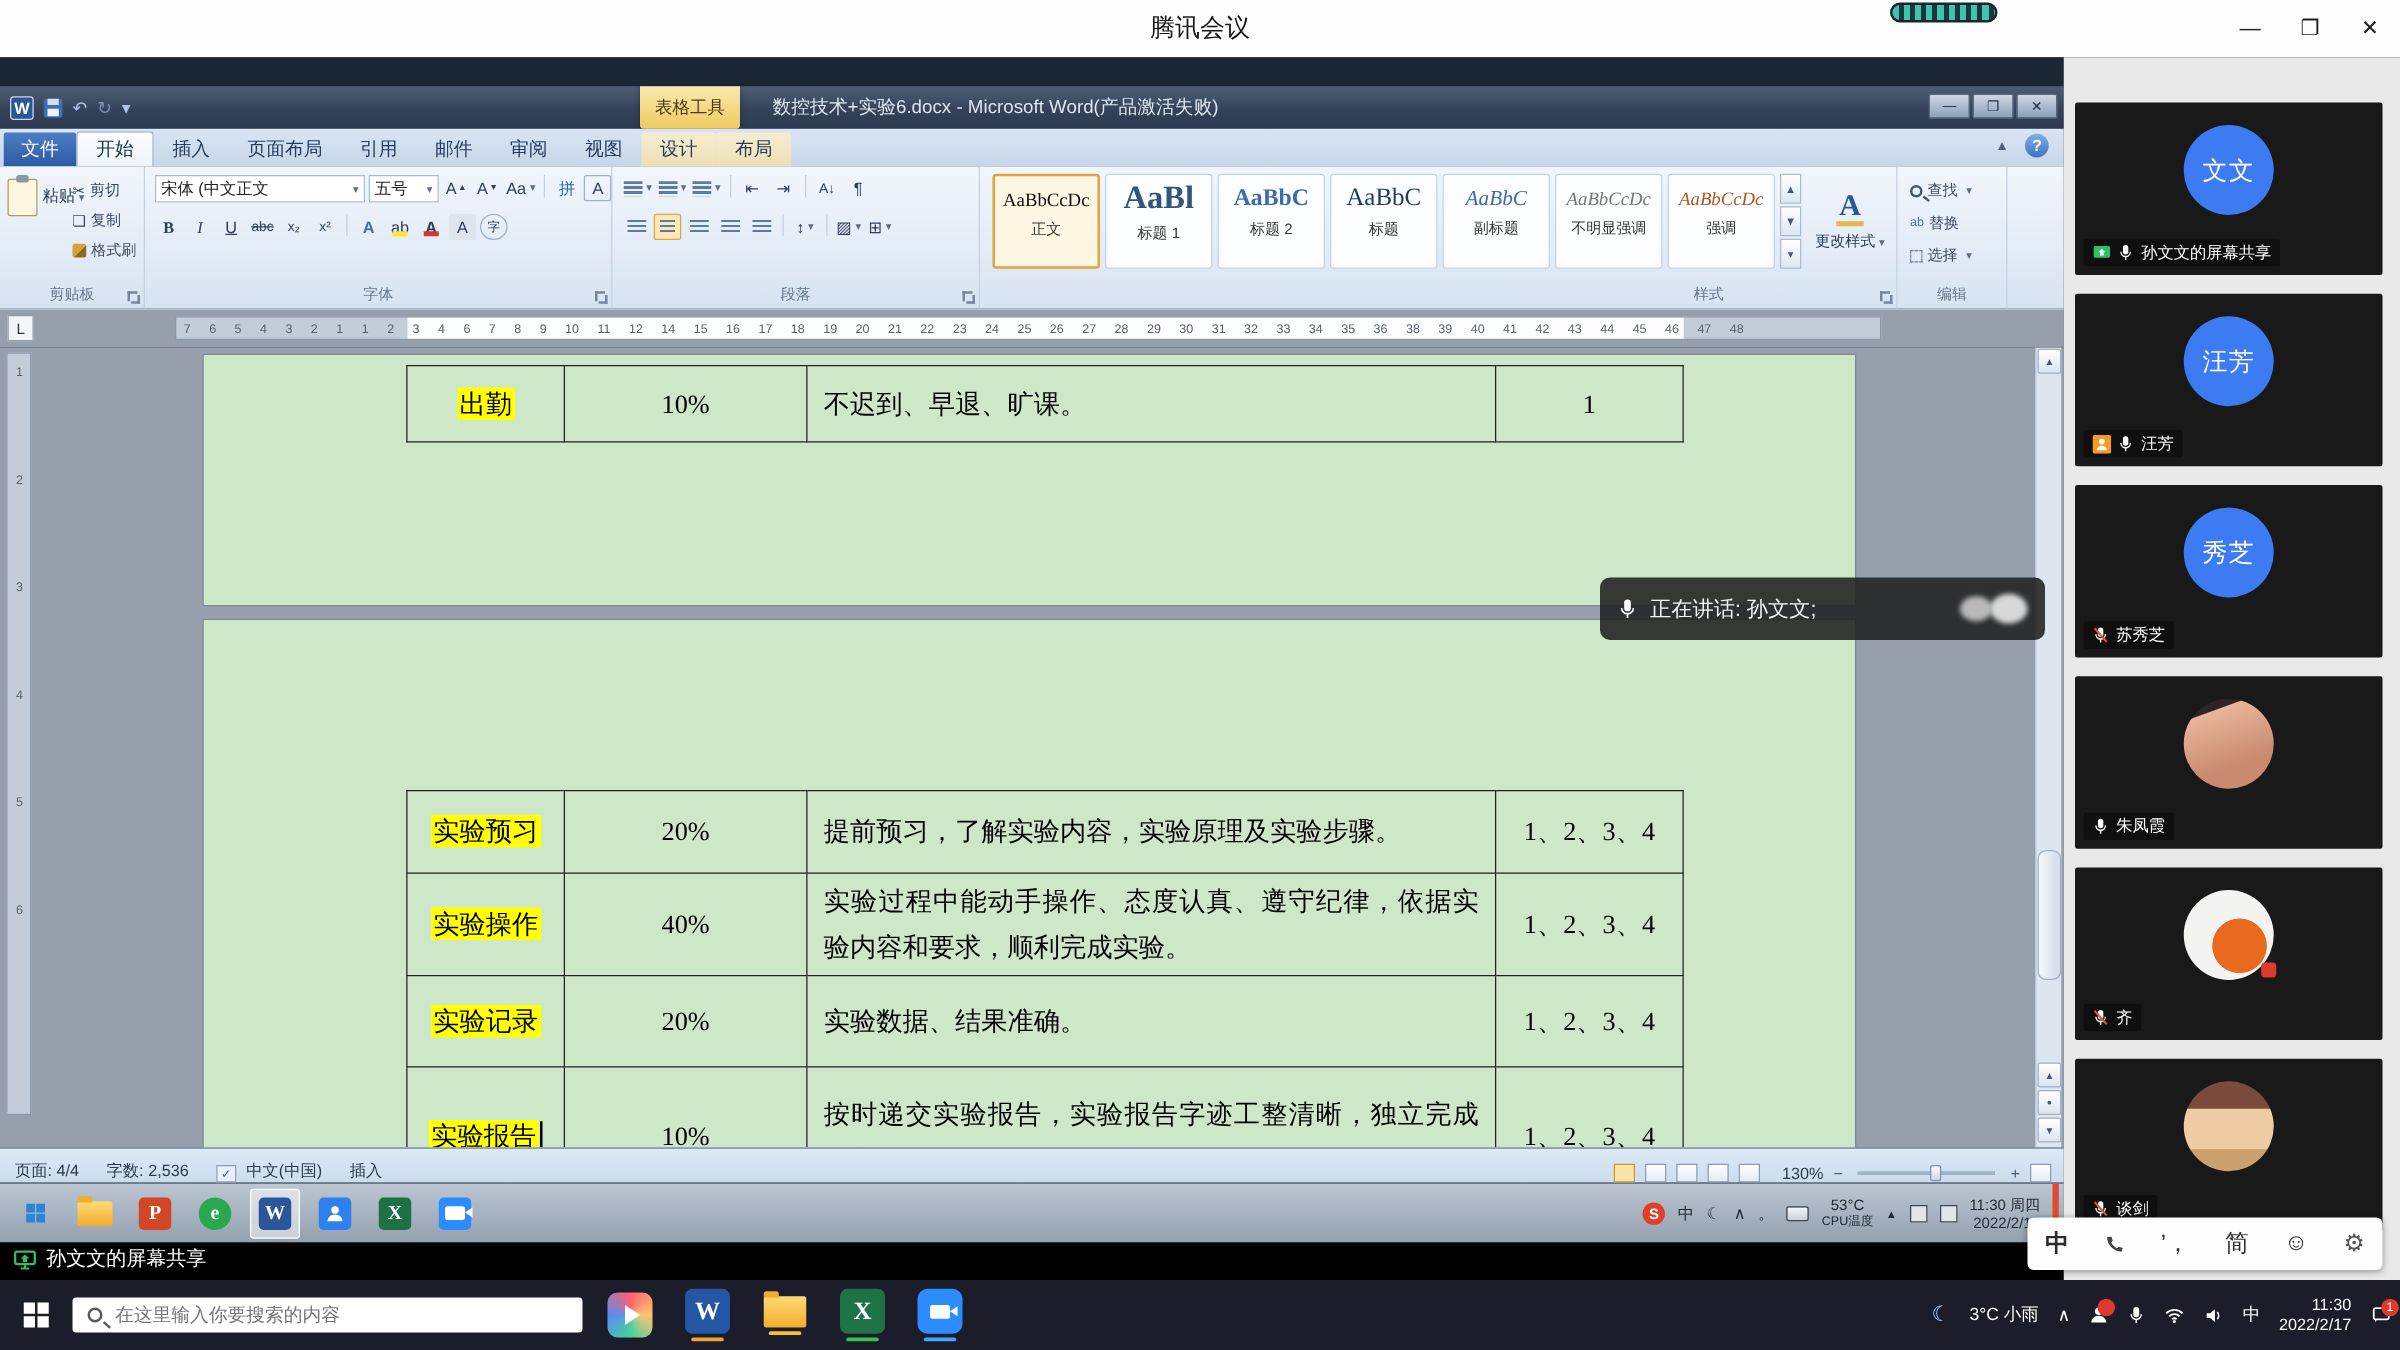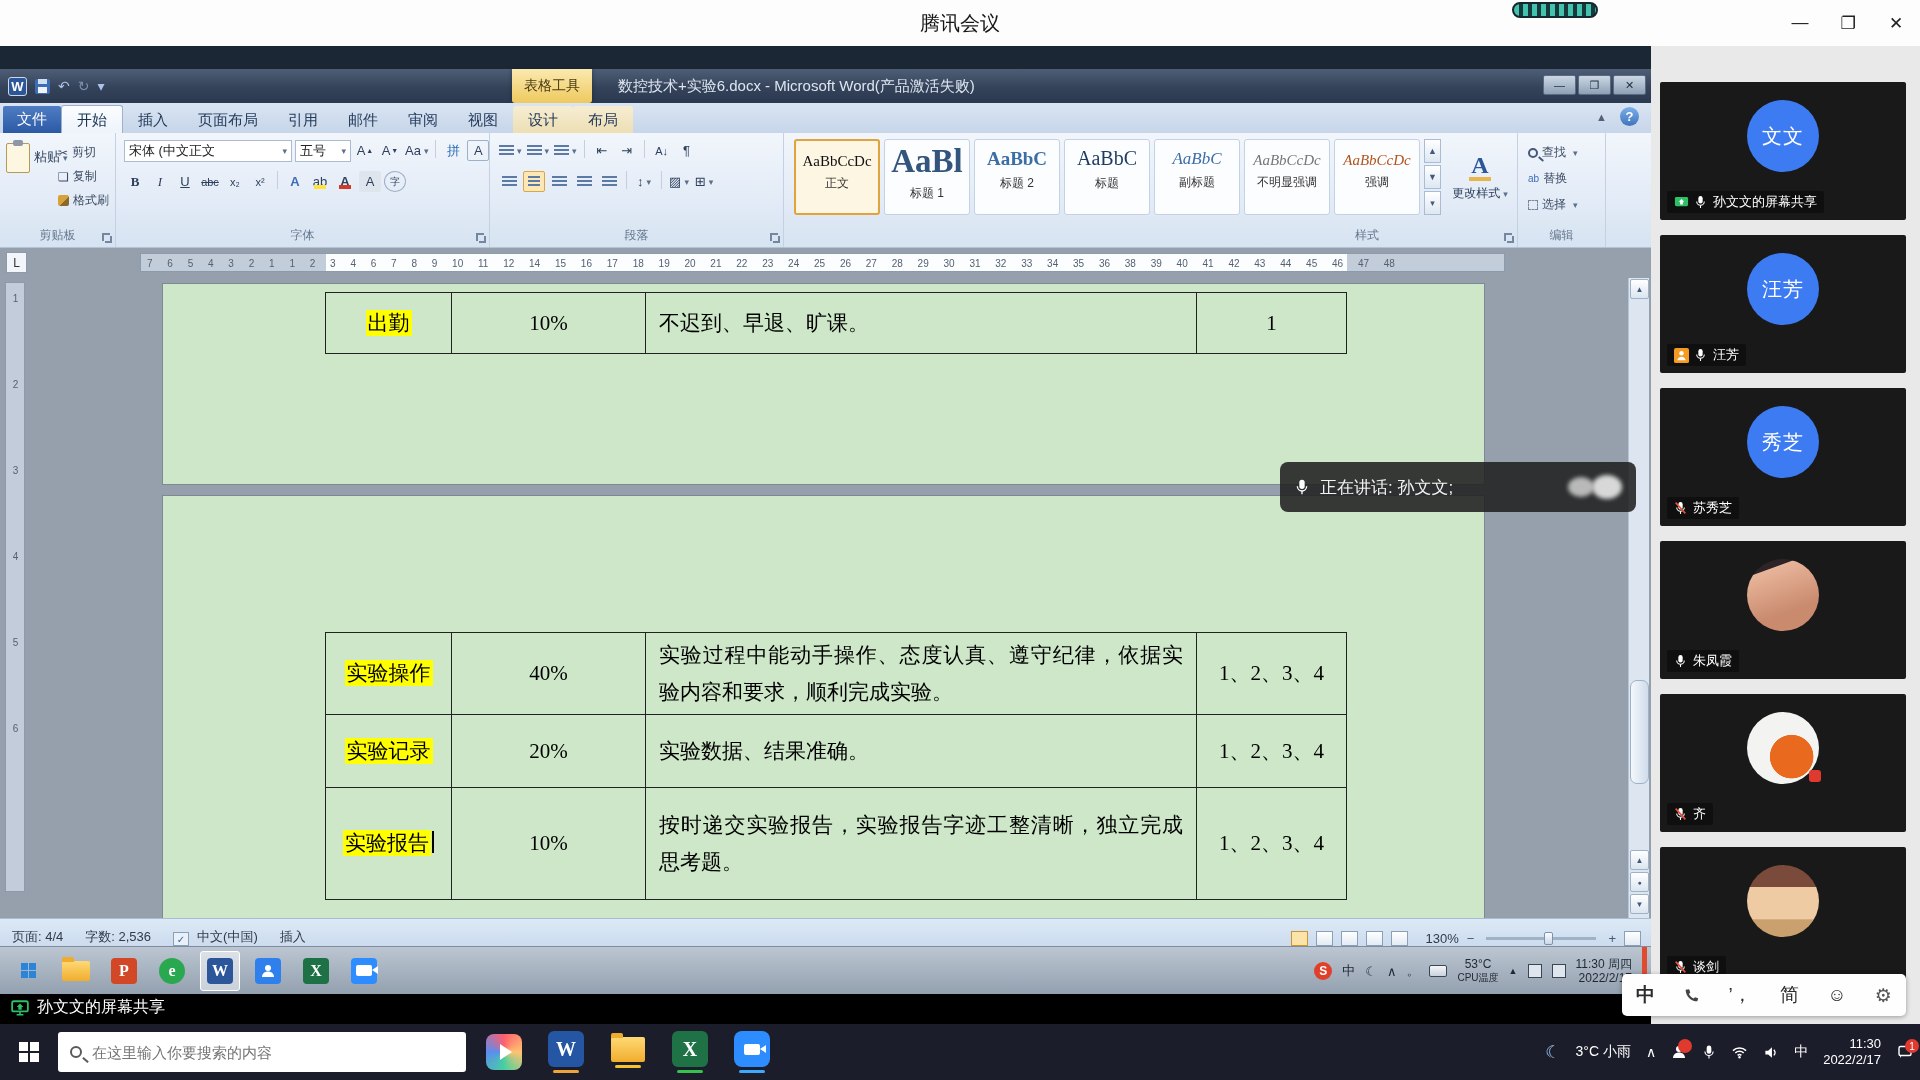--- a/index.html
+++ b/index.html
@@ -71,21 +71,21 @@
 .vsep{width:1px;height:18px;background:#c2cfde;margin:0 3px}
 .tiny{font-size:7px;margin-left:1px}
 .cbar{position:absolute;left:4px;bottom:2px;right:4px;height:4px}
 .ic-lines{width:15px;height:12px;background:repeating-linear-gradient(#5b7ba6 0 2px,transparent 2px 4px)}
 .ic-lines.c{width:12px}
 .stcell{position:absolute;top:6px;width:86px;height:76px;background:#fcfdff;border:1px solid #c3d2e4;border-radius:3px;
   text-align:center;overflow:hidden}
 .stcell.sel{border:2px solid #e0a33e;background:#fdf6e3}
 .prev{display:block;margin-top:12px;font-family:"Liberation Serif","DejaVu Serif",serif;font-size:15px;color:#111;white-space:nowrap}
 .stnm{display:block;margin-top:5px;font-size:12px;color:#333;white-space:nowrap}
-.prev.h1{font-size:33px;font-weight:bold;color:#33557d;margin-top:3px}
+.prev.h1{font-size:26px;font-weight:bold;color:#33557d;margin-top:3px}
 .prev.h2{font-size:19px;font-weight:bold;color:#3c6ea5;margin-top:8px}
 .prev.ttl{font-size:20px;color:#1d3a5f;margin-top:7px}
 .prev.sub{font-size:17px;font-style:italic;color:#3c6ea5;margin-top:9px}
 .prev.em1{font-style:italic;color:#777}
 .prev.em2{font-style:italic;color:#b3541e}
 .garr{width:17px;height:24px;border:1px solid #a9bcd3;background:linear-gradient(#fff,#dde7f2);display:flex;
   align-items:center;justify-content:center;font-size:9px;color:#44597a}
 .chg{position:absolute;right:6px;top:6px;width:62px;height:76px;display:flex;flex-direction:column;align-items:center;
   justify-content:center;gap:4px;font-size:12px;color:#2e405c;text-align:center}
 .chg .bigA{font-size:24px;font-weight:bold;color:#2b579a;font-family:"Liberation Serif",serif;line-height:1;
@@ -178,21 +178,21 @@
   box-shadow:0 1px 5px rgba(0,0,0,.35);display:flex;align-items:center;justify-content:space-around;z-index:40;
   font-size:19px;color:#2c2c2c}
 
 
 .taskbar{position:absolute;left:0;top:1024px;width:1920px;height:56px;background:#1c1d2a;display:flex;align-items:center}
 .startbtn{width:58px;height:56px;display:flex;align-items:center;justify-content:center}
 .winlogo{display:grid;grid-template-columns:9px 9px;grid-template-rows:9px 9px;gap:2px}
 .winlogo span{background:#fff}
 .winlogo.sm{grid-template-columns:7px 7px;grid-template-rows:7px 7px;gap:1px}
 .winlogo.sm span{background:#2a84d8}
-.searchbox{width:408px;height:40px;background:#fff;border-radius:3px;display:flex;align-items:center;padding:0 12px;gap:10px}
+.searchbox{width:408px;height:28px;background:#fff;border-radius:3px;display:flex;align-items:center;padding:0 12px;gap:10px}
 .searchbox input{border:none;outline:none;font-size:15px;color:#333;width:330px;background:transparent;
   font-family:"Liberation Sans","DejaVu Sans",sans-serif}
 .magl{width:12px;height:12px;border:2px solid #5a5a5a;border-radius:50%;position:relative;flex:0 0 auto}
 .magl:after{content:"";position:absolute;left:10px;top:11px;width:7px;height:2px;background:#5a5a5a;transform:rotate(42deg)}
 .t-ic{width:48px;height:50px;margin-left:14px;display:flex;flex-direction:column;align-items:center;justify-content:center;gap:3px}
 .uline{width:26px;height:3px;border-radius:2px}
 .playic{width:36px;height:36px;border-radius:8px;background:conic-gradient(#ff5f6d,#ffc371,#47d0a0,#5b8def,#ff5f6d);
   display:flex;align-items:center;justify-content:center}
 .playic i{width:0;height:0;border-left:12px solid #fff;border-top:8px solid transparent;border-bottom:8px solid transparent;margin-left:3px}
 .appsq{width:36px;height:36px;border-radius:6px;color:#fff;font-weight:bold;font-size:20px;display:flex;
@@ -473,20 +473,26 @@
 
       <div class="page" style="top:218px;height:422px">
         <table class="wtable" style="left:162px;top:136px;width:1021px">
           <colgroup>
               <col style="width:126px">
               <col style="width:194px">
               <col style="width:551px">
               <col style="width:150px">
             </colgroup>
           <tbody>
+              <tr style="height:66px">
+            <td class="c1"><span class="hl">实验预习</span></td>
+            <td class="c2">20%</td>
+            <td class="c3">提前预习，了解实验内容，实验原理及实验步骤。</td>
+            <td class="c4">1、2、3、4</td>
+          </tr>
           <tr style="height:82px">
             <td class="c1"><span class="hl">实验操作</span></td>
             <td class="c2">40%</td>
             <td class="c3">实验过程中能动手操作、态度认真、遵守纪律，依据实验内容和要求，顺利完成实验。</td>
             <td class="c4">1、2、3、4</td>
           </tr>
           <tr style="height:73px">
             <td class="c1"><span class="hl">实验记录</span></td>
             <td class="c2">20%</td>
             <td class="c3">实验数据、结果准确。</td>

